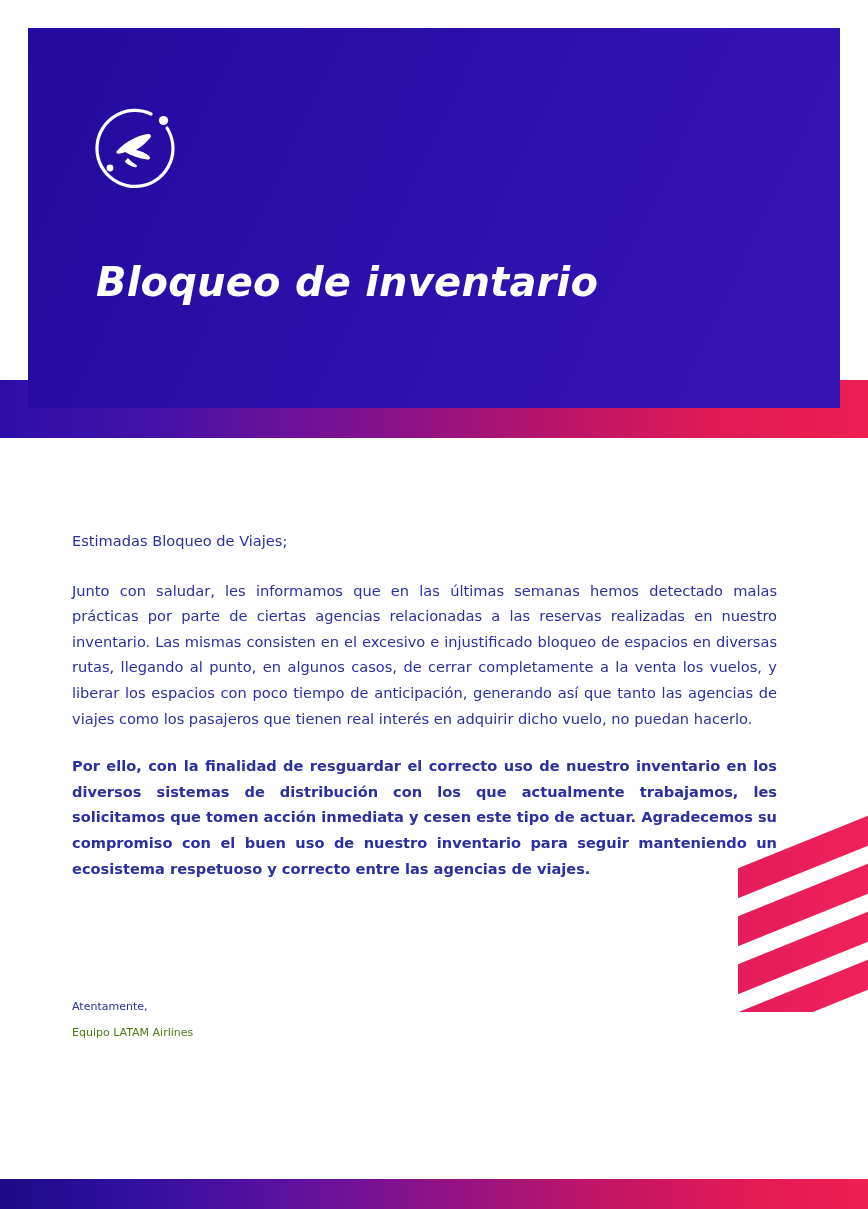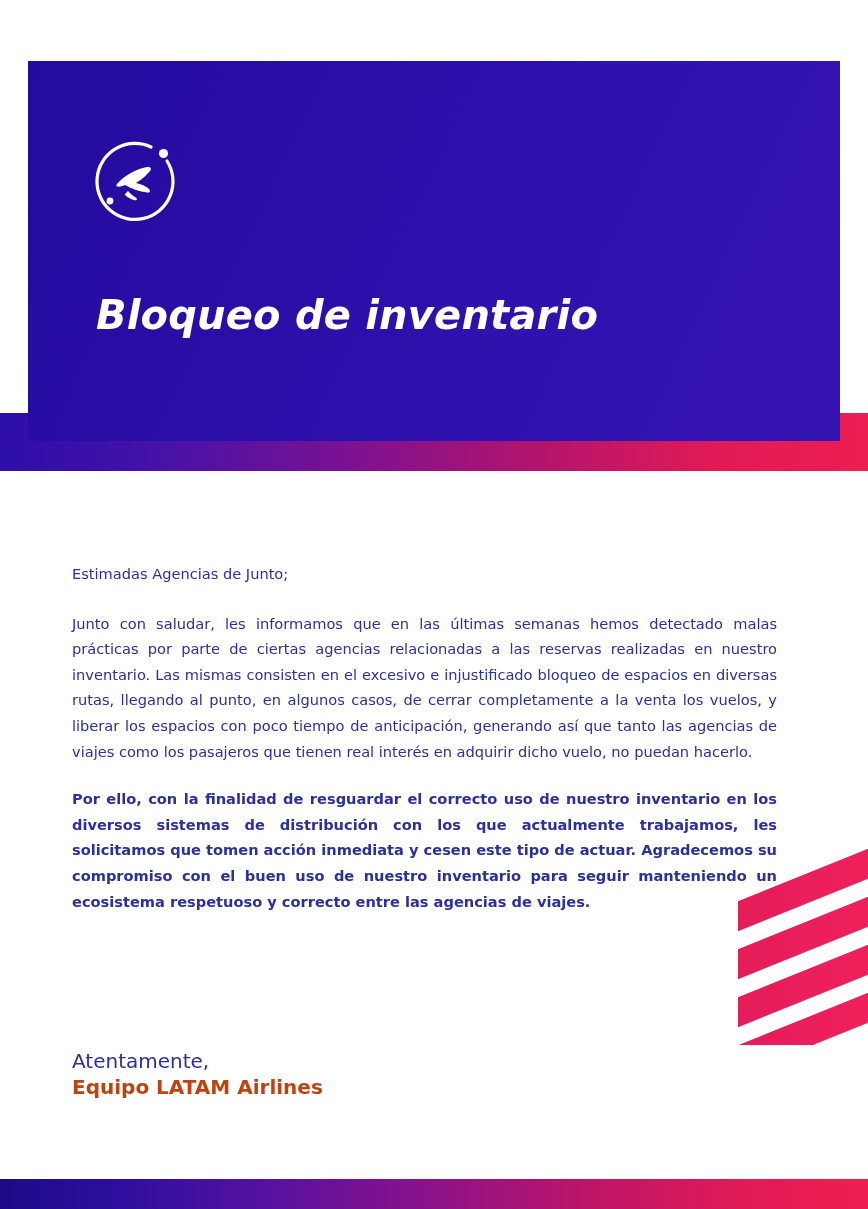--- a/index.html
+++ b/index.html
@@ -12,21 +12,20 @@
     height: 1209px;
     font-family: "Liberation Sans", sans-serif;
     position: relative;
     overflow: hidden;
   }
 
   .page {
     position: absolute;
     inset: 0;
     background: #ffffff;
-    margin-top: 33px;
   }
 
   
   .header-wrap {
     position: absolute;
     left: 0;
     top: 0;
     width: 868px;
     height: 440px;
   }
@@ -101,30 +100,30 @@
     margin-bottom: 24px;
   }
   .letter p.last-para {
     margin-bottom: 0;
     font-weight: bold;
   }
 
   .sign-block {
     position: absolute;
     left: 72px;
-    top: 576px;
+    top: 554px;
     width: 500px;
     font-family: "DejaVu Sans", sans-serif;
-    font-size: 20px;
+    font-size: 11px;
     line-height: 25.6px;
     color: #2b2fa0;
   }
   .sign-block .sign-name {
-    font-weight: 700;
-    color: #c2410c;
+    font-weight: 400;
+    color: #4d7c0f;
   }
 
   
   .chevrons {
     position: absolute;
     right: 0;
     bottom: 128px;
     width: 130px;
     height: 200px;
     overflow: hidden;
@@ -179,21 +178,21 @@
         <path d="M39 60 C41.5 62.8 44 65 47 66.8 C48.6 67.8 48 69.6 46 69.2 C42 68.4 38 66 35.6 63.4" fill="#ffffff"></path>
       </svg>
     </div>
 
     <div class="header-title">Bloqueo de inventario</div>
   </div>
 
   <div class="body-wrap">
 
     <div class="letter">
-      <p class="greeting">Estimadas Agencias de Junto;</p>
+      <p class="greeting">Estimadas Bloqueo de Viajes;</p>
       <p>Junto con saludar, les informamos que en las últimas semanas hemos detectado malas prácticas por parte de ciertas agencias relacionadas a las reservas realizadas en nuestro inventario. Las mismas consisten en el excesivo e injustificado bloqueo de espacios en diversas rutas, llegando al punto, en algunos casos, de cerrar completamente a la venta los vuelos, y liberar los espacios con poco tiempo de anticipación, generando así que tanto las agencias de viajes como los pasajeros que tienen real interés en adquirir dicho vuelo, no puedan hacerlo.</p>
       <p class="last-para">Por ello, con la finalidad de resguardar el correcto uso de nuestro inventario en los diversos sistemas de distribución con los que actualmente trabajamos, les solicitamos que tomen acción inmediata y cesen este tipo de actuar. Agradecemos su compromiso con el buen uso de nuestro inventario para seguir manteniendo un ecosistema respetuoso y correcto entre las agencias de viajes.</p>
     </div>
 
     <div class="sign-block">
       <div>Atentamente,</div>
       <div class="sign-name">Equipo LATAM Airlines</div>
     </div>
 
     <div class="chevrons">

